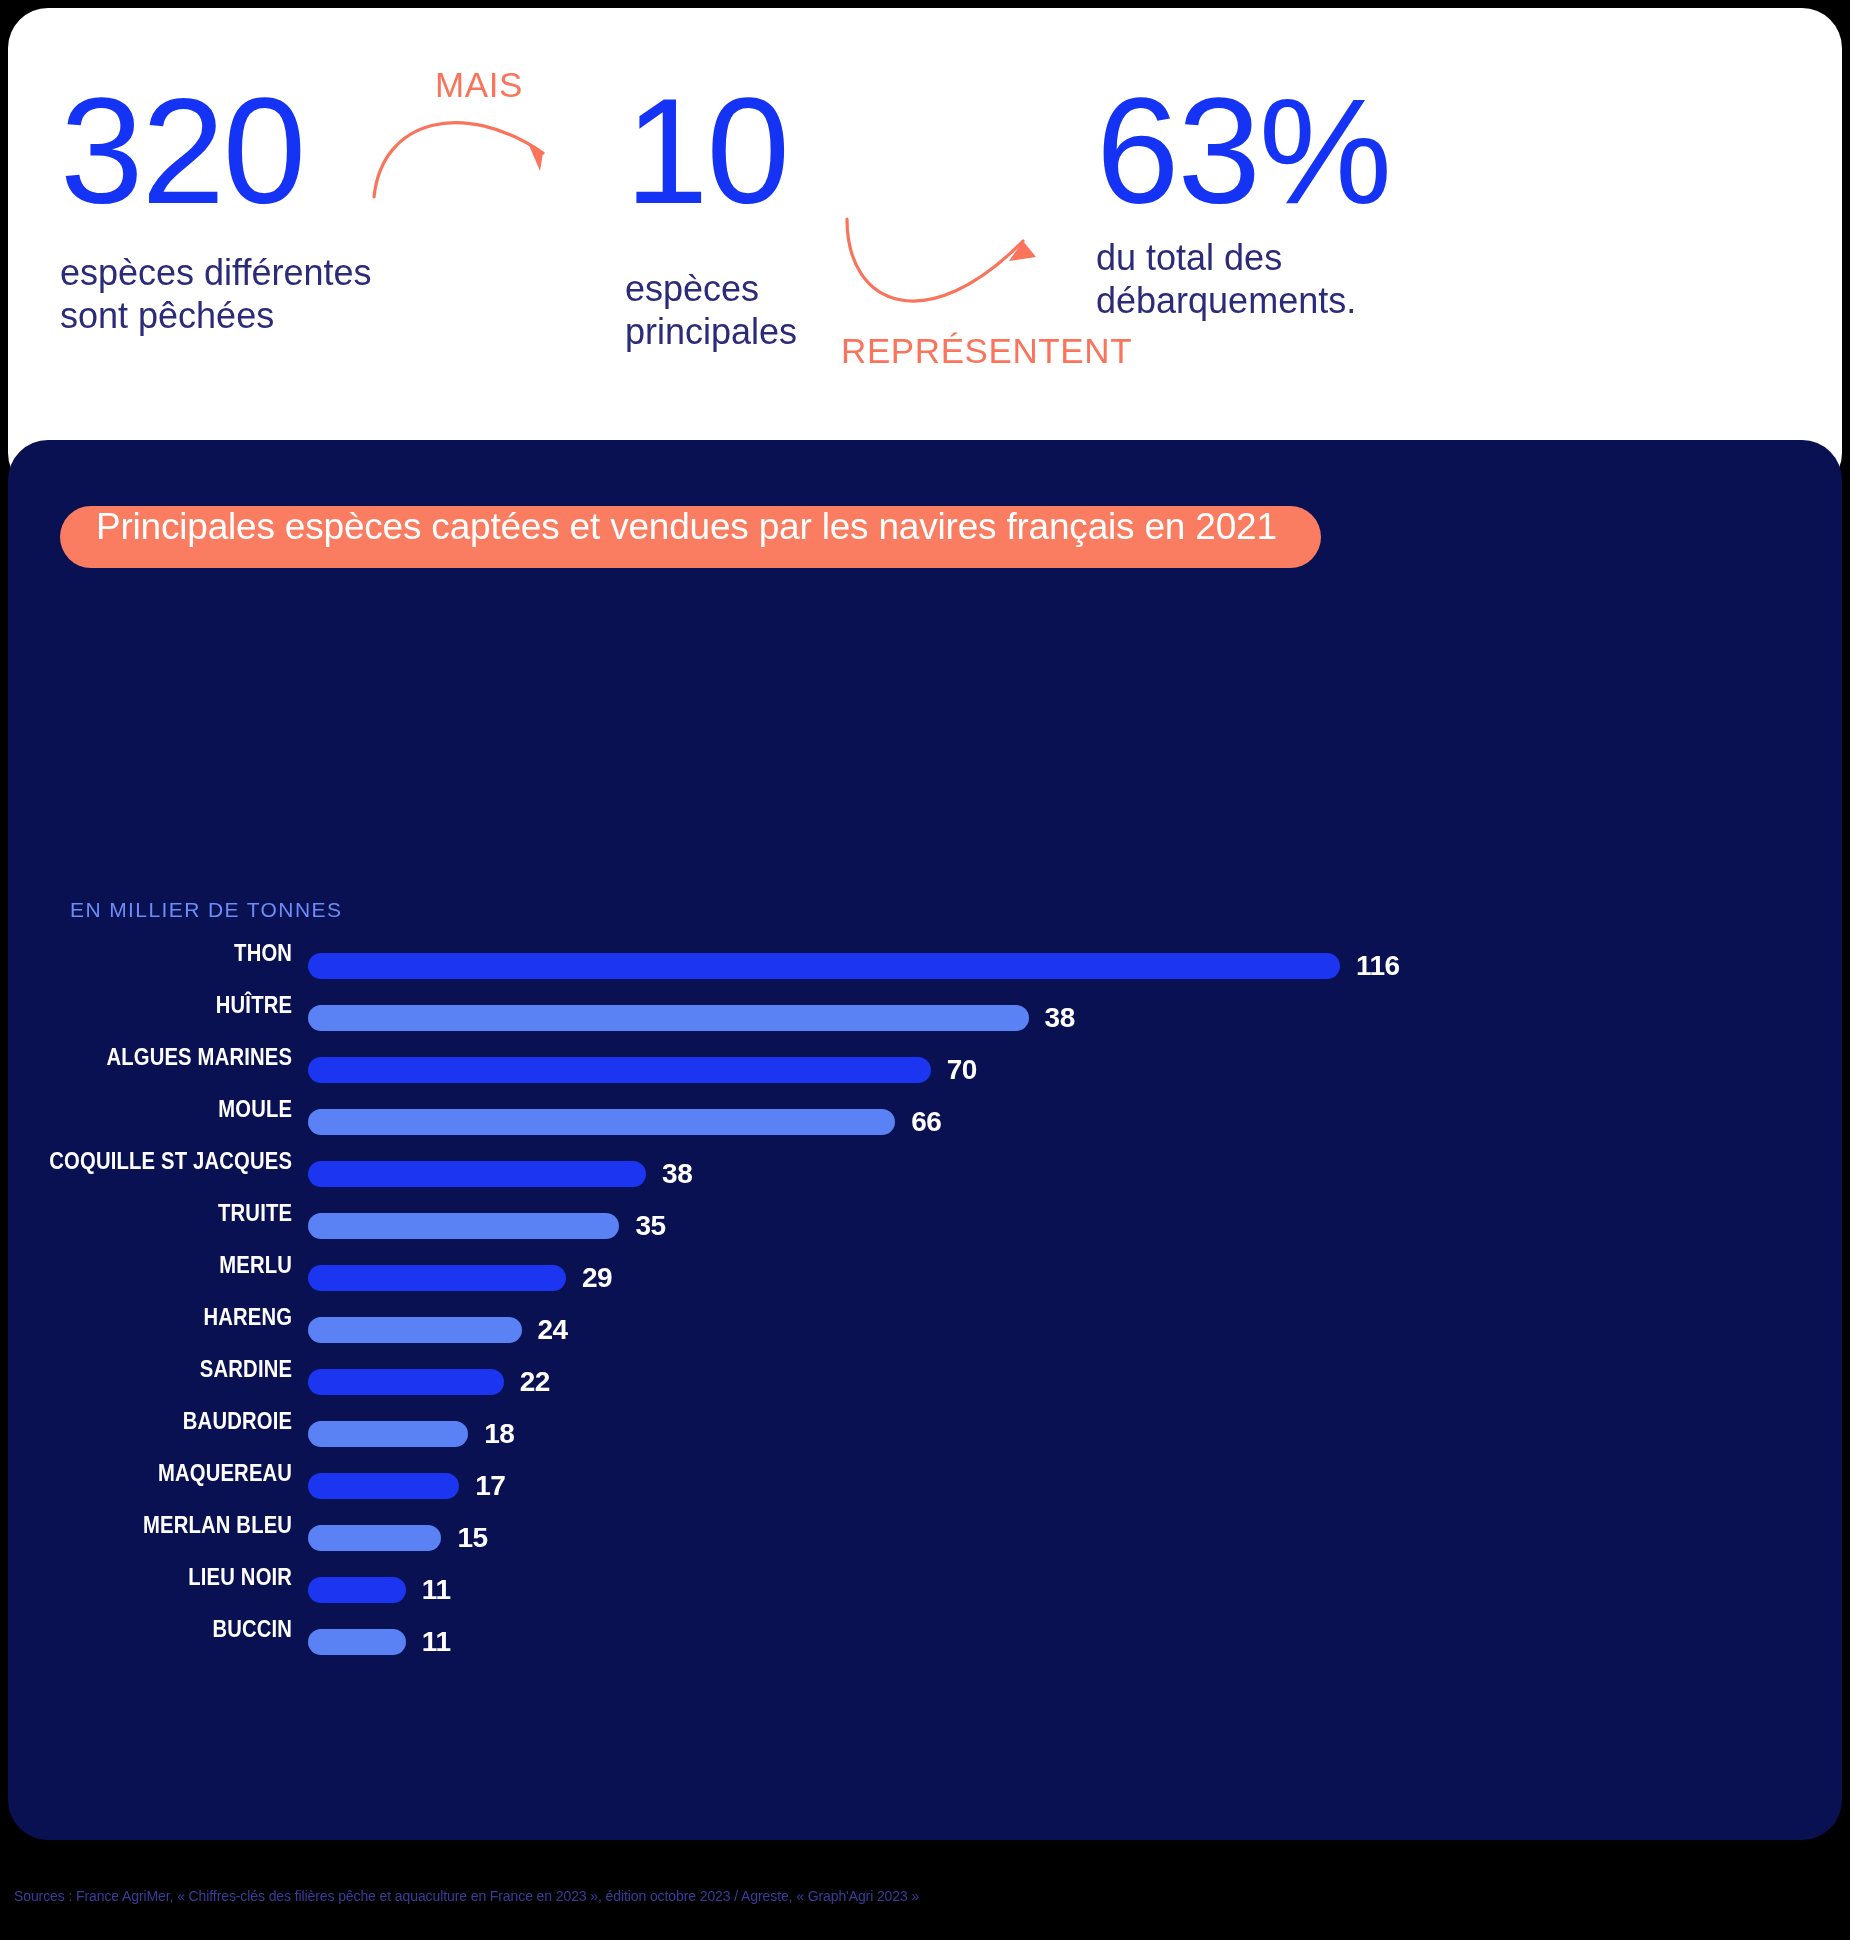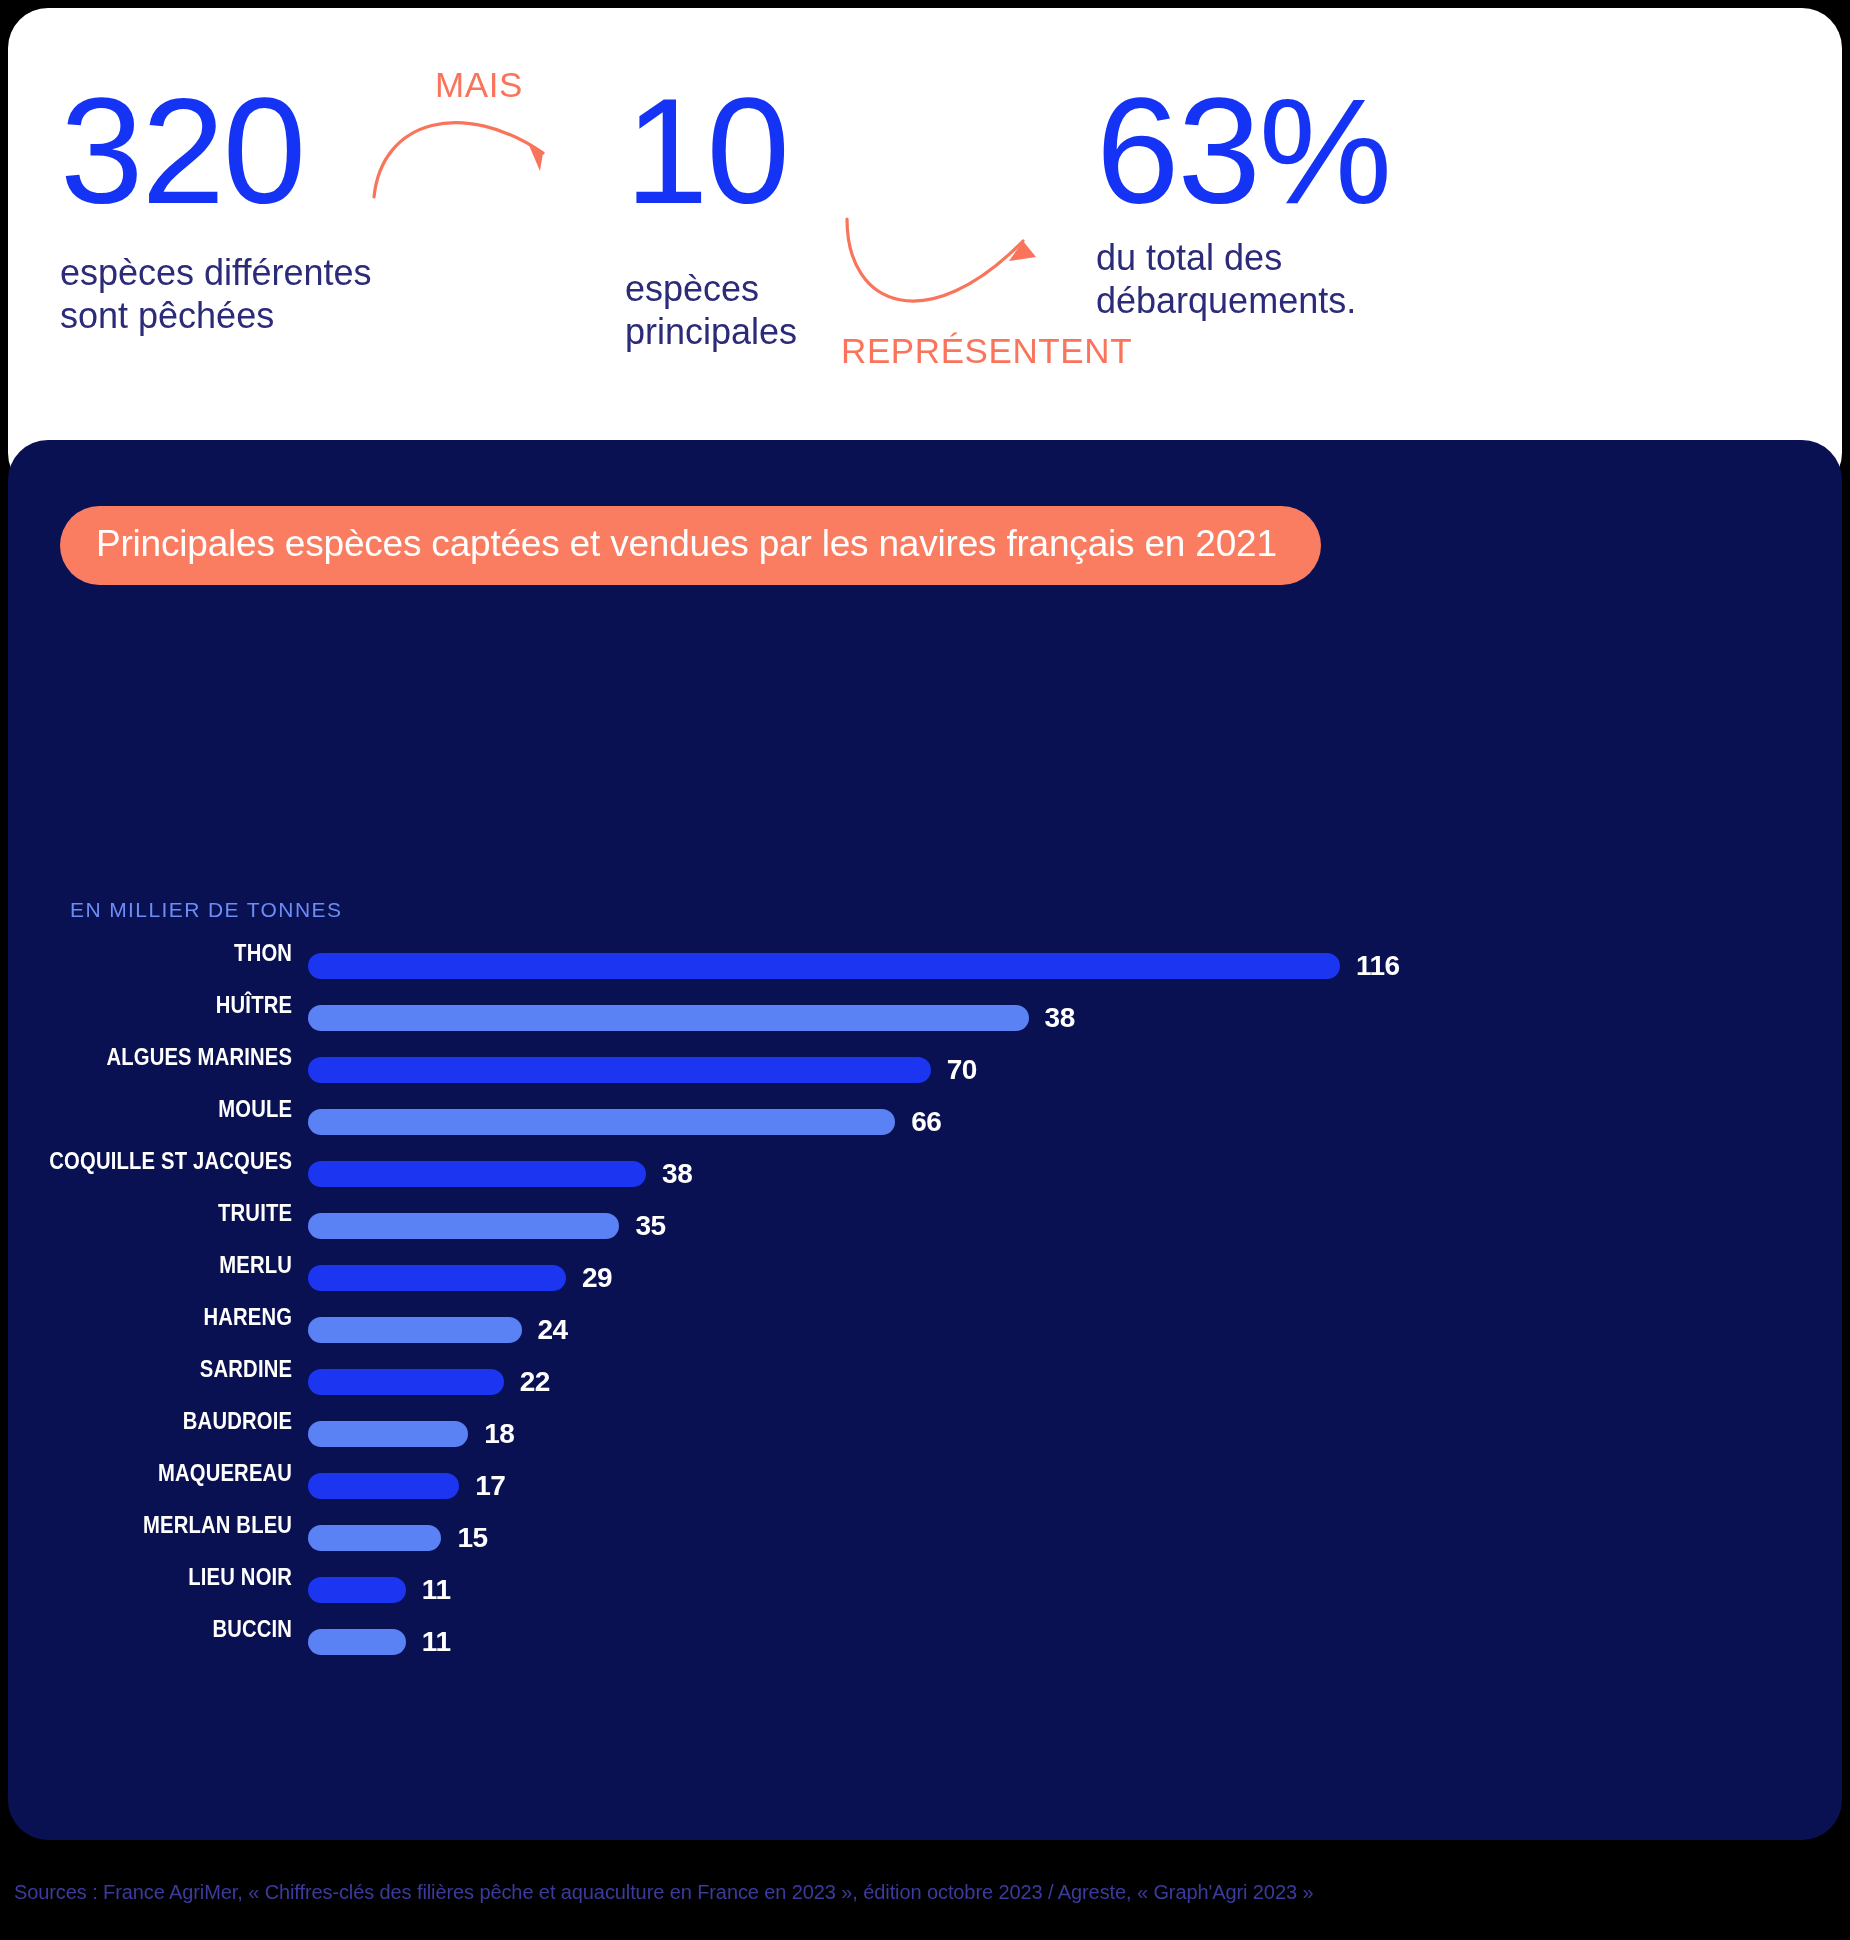--- a/index.html
+++ b/index.html
@@ -96,21 +96,21 @@
     background: #0A1152;
     border-radius: 40px;
   }
 
   .chart-title-pill {
     position: absolute;
     left: 52px;
     top: 66px;
     background: #FA7D62;
     border-radius: 44px;
-    padding: 17px 44px 20px 36px;
+    padding: 0 44px 20px 36px;
     display: inline-block;
   }
   .chart-title-pill .title-text {
     font-family: "Liberation Sans", sans-serif;
     font-weight: 400;
     font-size: 37px;
     color: #FFFFFF;
     letter-spacing: -0.2px;
     white-space: nowrap;
   }
@@ -180,21 +180,21 @@
     letter-spacing: -0.5px;
   }
 
   
   .footer {
     position: absolute;
     left: 14px;
     bottom: 36px;
     font-family: "Liberation Sans", sans-serif;
     font-weight: 400;
-    font-size: 20px;
+    font-size: 14px;
     color: #3B3B9E;
     letter-spacing: -0.1px;
     white-space: nowrap;
   }
 </style>
 </head>
 <body>
 
 <div id="page">
 

